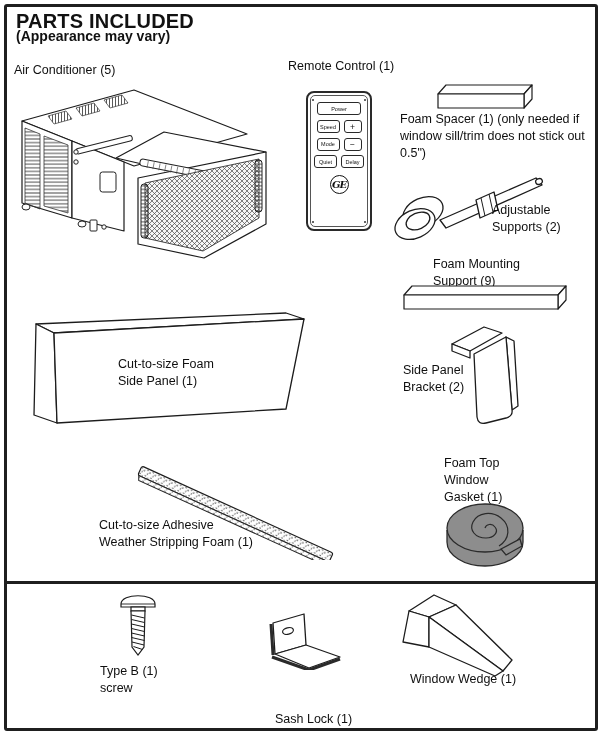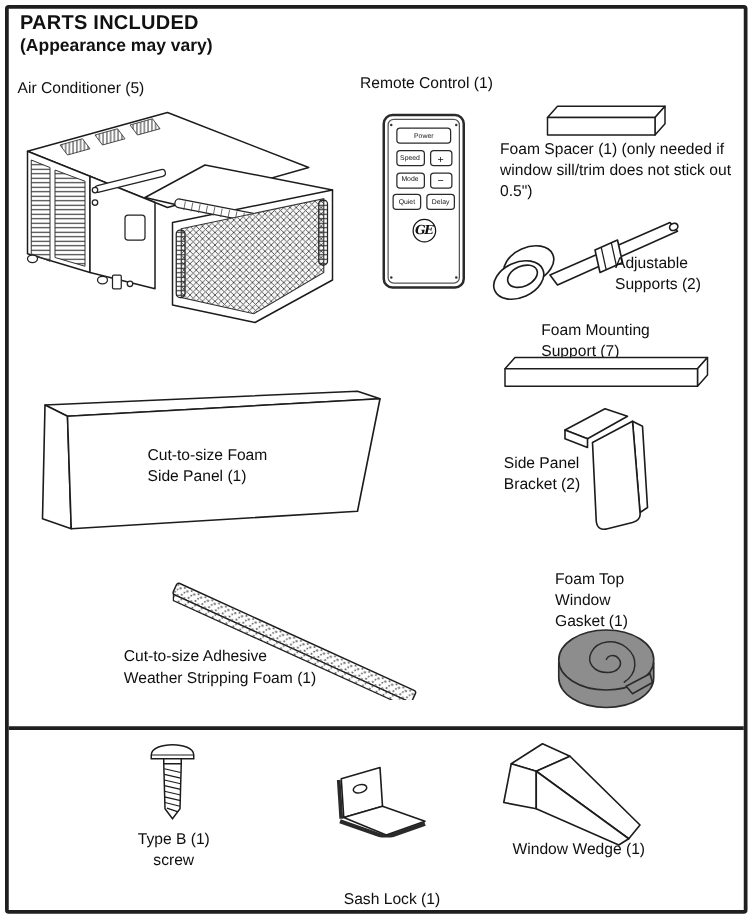--- a/index.html
+++ b/index.html
@@ -3,24 +3,24 @@
 <meta charset="utf-8">
 <style>
   html,body{margin:0;padding:0;}
   body{
     width:602px;height:736px;position:relative;background:#ffffff;
     font-family:"Liberation Sans",sans-serif;color:#111;overflow:hidden;
   }
   .frame{position:absolute;left:4px;top:4px;width:588px;height:721px;border:3px solid #1f1f1f;border-radius:3px;}
   .divider{position:absolute;left:7px;top:581px;width:588px;height:3px;background:#1f1f1f;}
   .abs{position:absolute;}
-  .title{font-size:16px;font-weight:bold;letter-spacing:.2px;}
+  .title{font-size:20px;font-weight:bold;letter-spacing:.2px;}
   .subtitle{font-size:14px;font-weight:bold;}
   .label{font-size:12.5px;line-height:1.34;color:#0f0f0f;}
-  .label.center{text-align:center;}
+  .label.center{text-align:left;}
   svg{display:block;}
 
   
   .remote{position:absolute;left:306px;top:91px;width:66px;height:140px;background:#fff;
     border:2px solid #2a2a2a;border-radius:8px;box-sizing:border-box;}
   .rc-face{position:absolute;left:2px;top:2px;right:2px;bottom:2px;border:1px solid #555;border-radius:5px;}
   .rc-dot{position:absolute;width:2.4px;height:2.4px;background:#333;border-radius:50%;}
   .rc-body{position:relative;z-index:2;padding-top:9px;}
   .rc-btn{border:1.1px solid #2a2a2a;border-radius:3px;background:#fff;height:13px;
     display:flex;align-items:center;justify-content:center;font-size:5.5px;color:#111;box-sizing:border-box;}
@@ -141,21 +141,21 @@
     <ellipse cx="26" cy="51" rx="12.5" ry="8" transform="rotate(-24 26 51)"></ellipse>
   </g>
 </svg>
 <div class="abs label" style="left:492px;top:202px;">
   <div>Adjustable</div>
   <div>Supports (2)</div>
 </div>
 
 <div class="abs label" style="left:433px;top:256px;">
   <div>Foam Mounting</div>
-  <div>Support (7)</div>
+  <div>Support (9)</div>
 </div>
 <svg class="abs" style="left:402px;top:282px;" width="166" height="30" viewBox="0 0 166 30">
   <g fill="#ffffff" stroke="#1c1c1c" stroke-width="1.2" stroke-linejoin="round">
     <polygon points="2,13 10,4 164,4 156,13"></polygon>
     <polygon points="156,13 164,4 164,18 156,27"></polygon>
     <rect x="2" y="13" width="154" height="14"></rect>
   </g>
 </svg>
 
 <div class="abs" style="left:14px;top:312px;width:300px;height:120px;">

